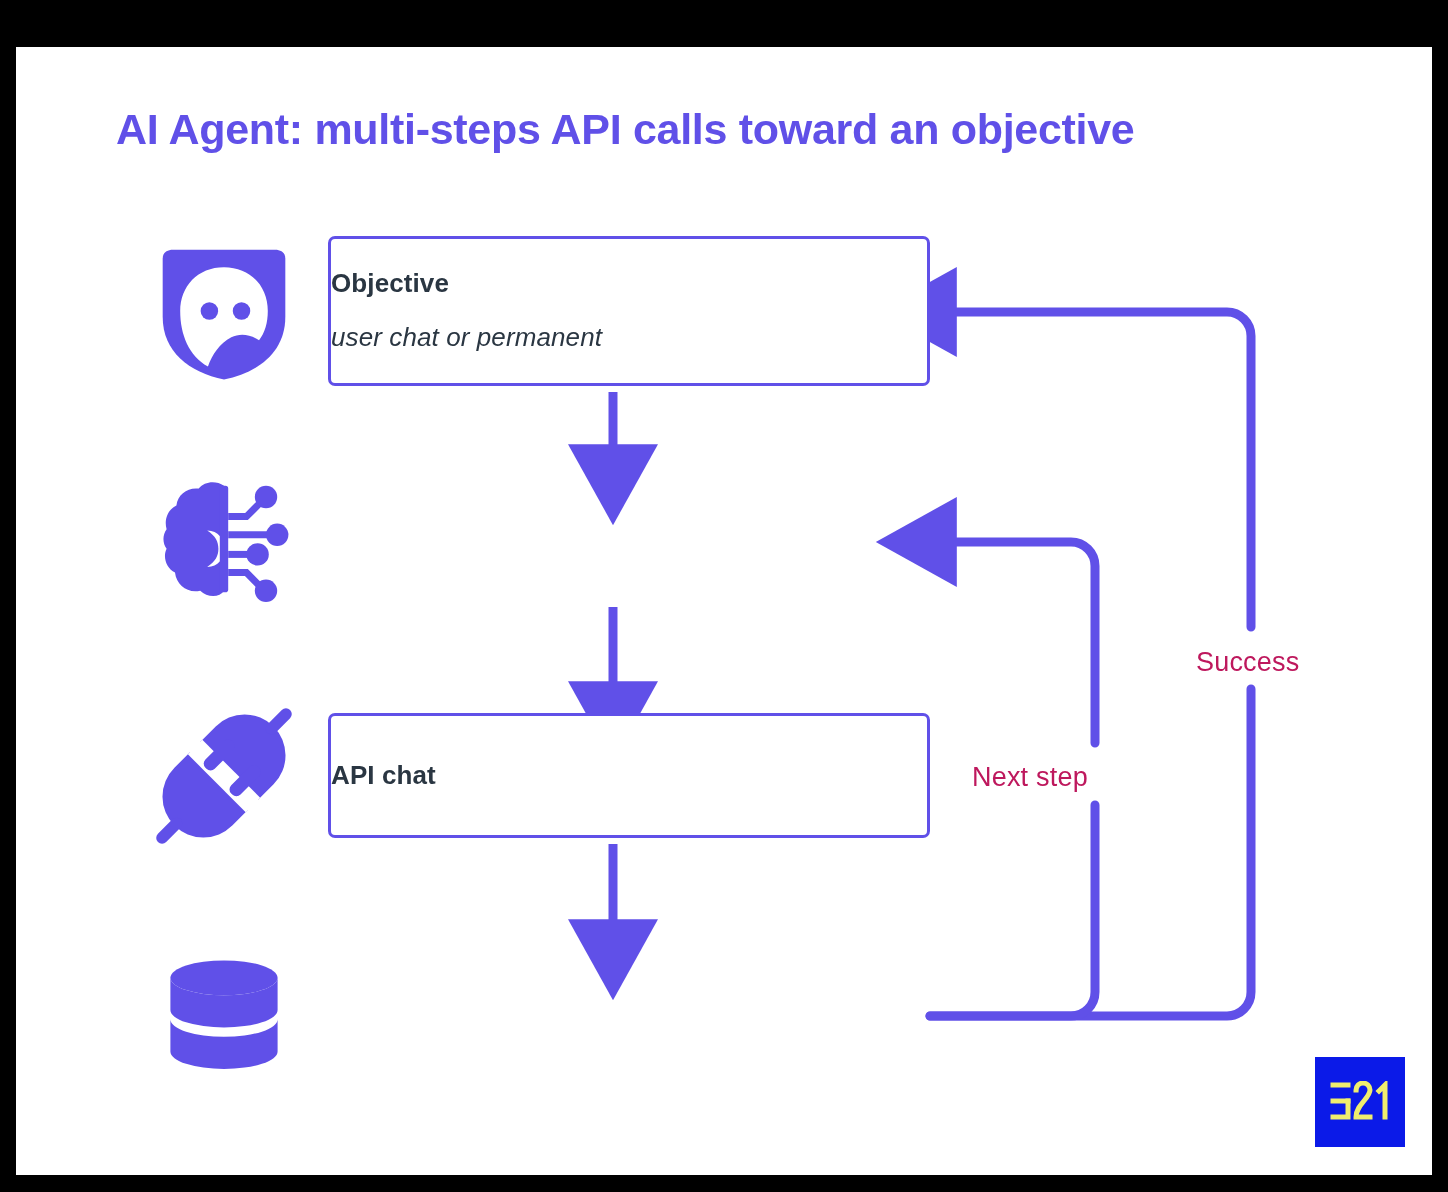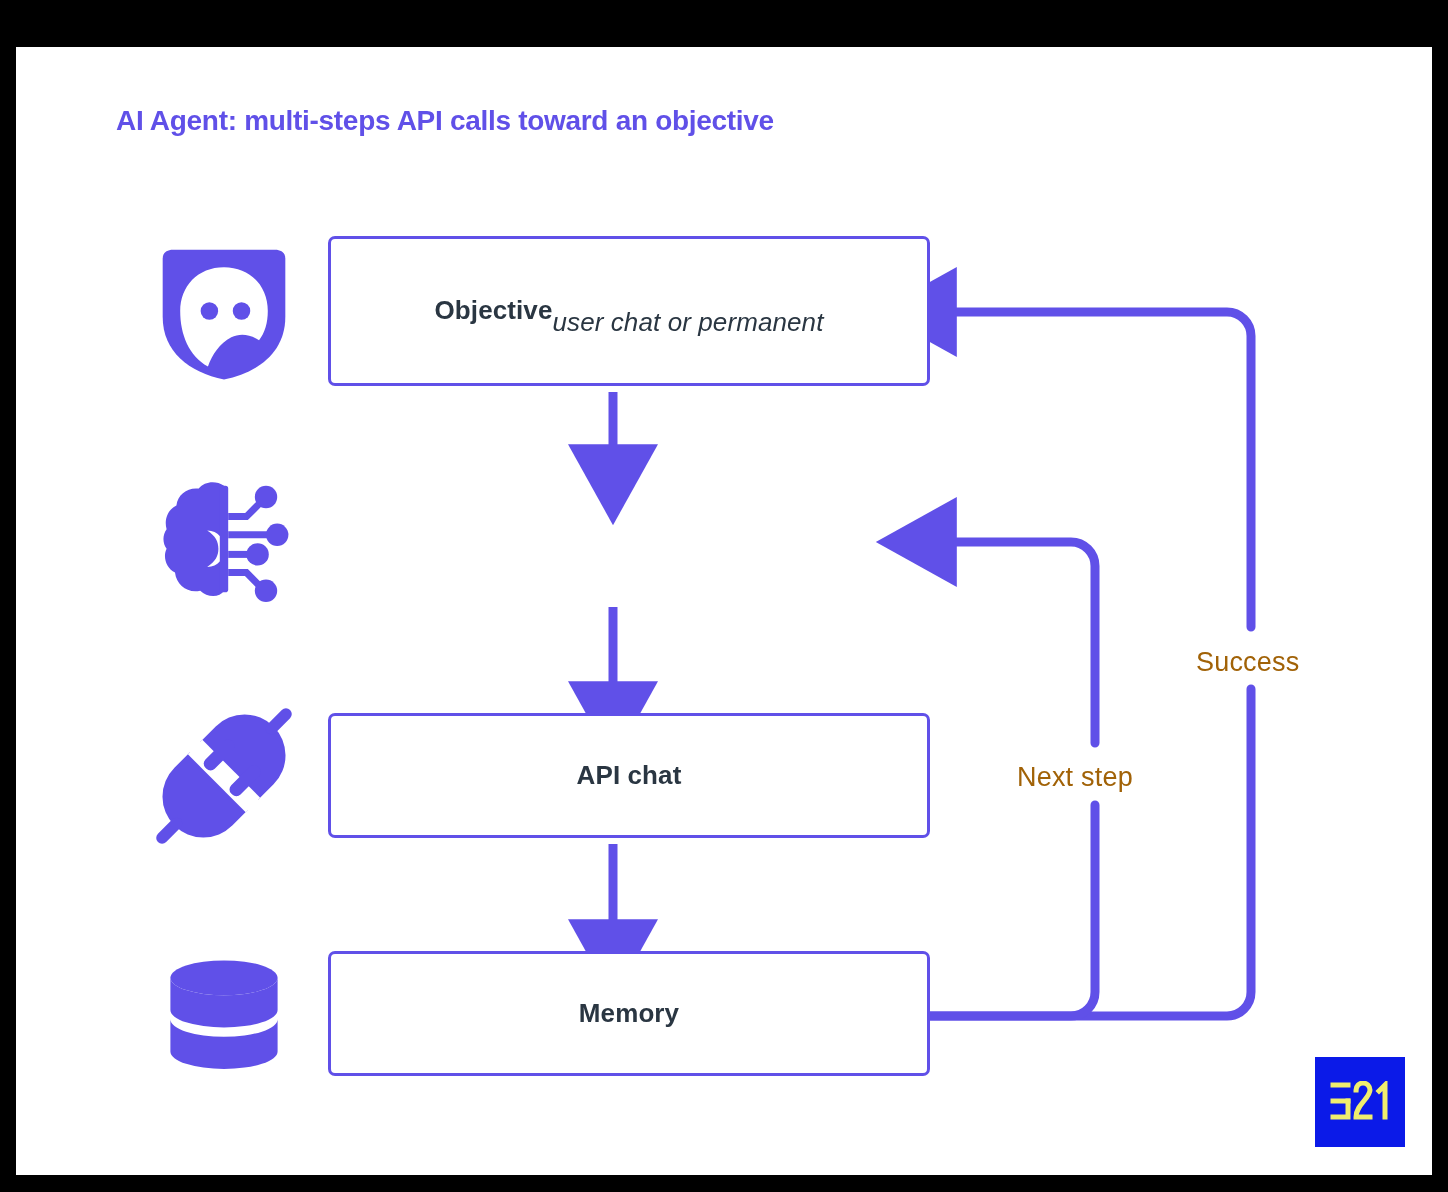--- a/index.html
+++ b/index.html
@@ -12,21 +12,21 @@
   #slide{
     position:absolute;
     left:16px;top:47px;
     width:1416px;height:1128px;
     background:#ffffff;
   }
   
   #title{
     position:absolute;
     left:100px;top:58px;
-    font-size:28px;
+    font-size:43px;
     font-weight:700;
     letter-spacing:-0.3px;
     color:#6050e8;
     white-space:nowrap;
   }
   
   #diagram{
     position:absolute;
     left:0;top:0;
     width:1416px;height:1128px;
@@ -38,22 +38,22 @@
     pointer-events:none;
   }
   
   .node{
     position:absolute;
     box-sizing:border-box;
     background:#ffffff;
     border:3px solid #6050e8;
     border-radius:7px;
     display:flex;
-    flex-direction:row;
-    align-items:center;
+    flex-direction:column;
+    align-items:flex-start;
     justify-content:center;
     color:#2a3642;
   }
   .node .ttl{
     font-size:26px;
     font-weight:700;
     line-height:1.15;
     letter-spacing:0.1px;
   }
   .node .sub{
@@ -78,26 +78,26 @@
   #ic0{left:133px;top:189px;}
   #ic1{left:133px;top:417px;}
   #ic2{left:133px;top:654px;}
   #ic3{left:133px;top:896px;}
   .icon-wrap svg{display:block;}
 
   
   .loop-label{
     position:absolute;
     font-size:27px;
-    color:#a16207;
+    color:#be185d;
     white-space:nowrap;
     letter-spacing:0.2px;
   }
   #lbl-success{left:1180px;top:600px;}
-  #lbl-next{left:1001px;top:715px;}
+  #lbl-next{left:956px;top:715px;}
 
   
   #logo{
     position:absolute;
     left:1299px;top:1010px;
     width:90px;height:90px;
     background:#0b1ae8;
     display:flex;align-items:center;justify-content:center;
   }
   #logo svg{display:block;}
@@ -139,23 +139,20 @@
     <div class="node" id="n0">
       <div class="ttl">Objective</div>
       <div class="sub">user chat or permanent</div>
     </div>
 
 
     <div class="node" id="n2">
       <div class="ttl">API chat</div>
     </div>
 
-    <div class="node" id="n3">
-      <div class="ttl">Memory</div>
-    </div>
 
     <div class="icon-wrap" id="ic0">
       <svg width="146" height="146" viewBox="0 0 100 100" aria-hidden="true">
         <path fill="#6050e8" d="M8 14 C8 10 11 8 15 8 H85 C89 8 92 10 92 14 V54
                  C92 78 74 92 50 97 C26 92 8 78 8 54 Z"></path>
         <path fill="#ffffff" d="M50 20 C68 20 80 33 80 50 C80 58 78 65 74 70
                  C68 66 61 65 55 68 C47 72 42 80 39 88
                  C26 81 20 66 20 50 C20 33 32 20 50 20 Z"></path>
         <circle fill="#6050e8" cx="40" cy="50" r="6"></circle>
         <circle fill="#6050e8" cx="62" cy="50" r="6"></circle>

